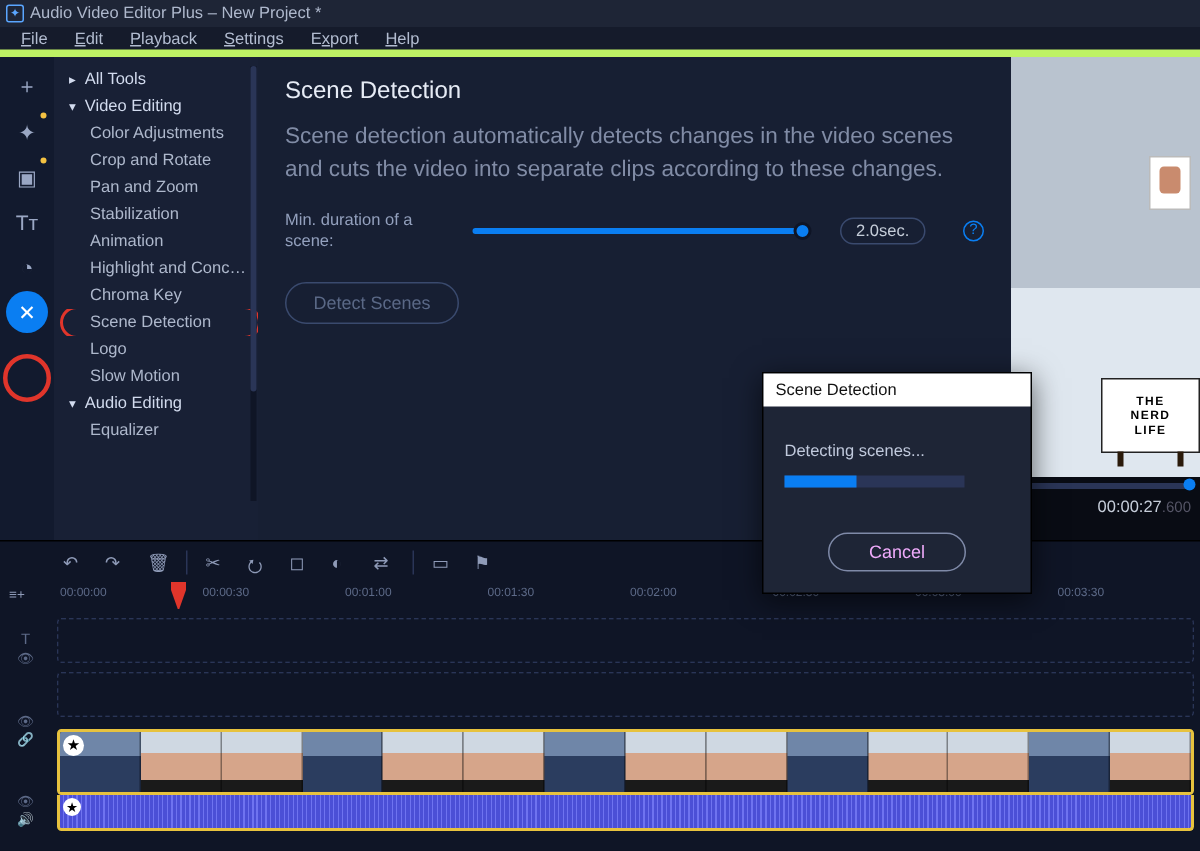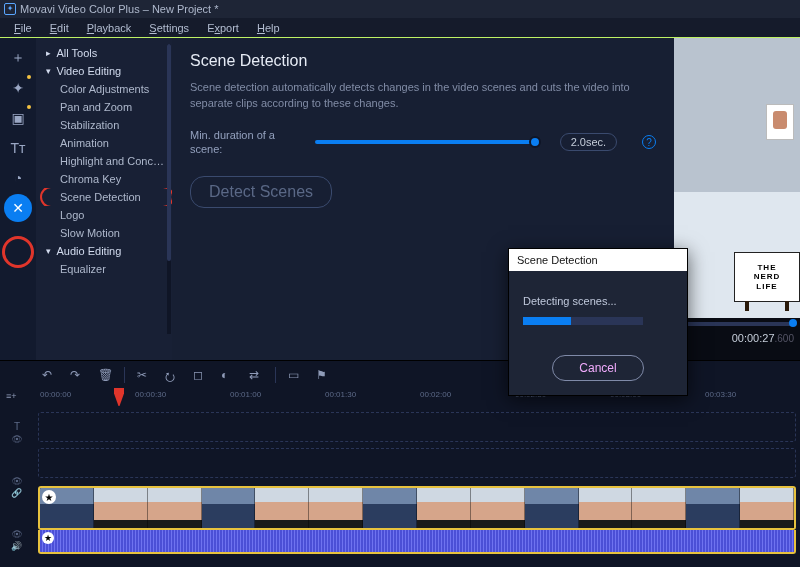--- a/index.html
+++ b/index.html
@@ -1,44 +1,44 @@
 <!DOCTYPE html>
 <html><head>
 <meta charset="utf-8">
 <style>
   * { box-sizing: border-box; margin: 0; padding: 0; }
   body { font-family: "Segoe UI", Arial, sans-serif; background: #0d1220; color: #c5cdd9; font-size: 12px; width: 800px; height: 567px; overflow: hidden; position: relative; }
   .titlebar { height: 18px; background: #1e2536; display: flex; align-items: center; padding: 0 4px; font-size: 11px; color: #aeb8cc; }
   .titlebar .logo-ic { width:12px; height:12px; margin-right:4px; border:1px solid #5aa6ff; border-radius:2px; display:flex; align-items:center; justify-content:center; color:#5aa6ff; font-size:8px; line-height:1;}
-  .menubar { height: 20px; background: #151b2b; display: flex; align-items: center; padding: 0 6px; gap: 2px; font-size: 11px; border-bottom:1px solid #bef264;text-align:right;}
+  .menubar { height: 20px; background: #151b2b; display: flex; align-items: center; padding: 0 6px; gap: 2px; font-size: 11px; border-bottom:5px solid #bef264;text-align:right;}
   .menubar span { padding: 2px 8px; cursor: default; color:#b3bdd1;}
   .menubar span u { text-decoration: underline; }
   .workzone { display:flex; height: 322px; background:#0f1526;}
   .iconrail { width: 36px; background:#121a2e; display:flex; flex-direction:column; align-items:center; padding-top:6px; gap:2px;}
   .iconrail .ritem { width:28px; height:28px; display:flex; align-items:center; justify-content:center; color:#9aa7c4; font-size:14px; border-radius:4px; position:relative;}
   .iconrail .ritem.sel { background:#0a7ef2; color:#fff; border-radius:50%; }
   .iconrail .ritem .dot{ position:absolute; top:1px; right:1px; width:4px; height:4px; background:#f4c242; border-radius:50%;}
   .toolpanel { width: 136px; background:#182035; padding:6px 0; overflow:hidden; position:relative; }
   .toolpanel .row { display:flex; align-items:center; padding:3px 10px; font-size:11px; color:#aeb8cc; white-space:nowrap; overflow:hidden; text-overflow:ellipsis;}
   .toolpanel .row.h { color:#d2dbee;}
   .toolpanel .row .car{ margin-right:6px; font-size:9px;}
   .toolpanel .row.sel { position:relative;}
   .toolpanel .row.sel::after{ content:""; position:absolute; left:4px; right:-2px; top:-2px; bottom:-2px; border:2px solid #e0352b; border-radius:12px; pointer-events:none;}
   .toolpanel .divscroll { position:absolute; right:1px; top:6px; width:4px; height:90%; background:#0f1526;}
   .toolpanel .divscroll .th{ position:absolute; top:0; width:100%; height:75%; background:#2a3557; border-radius:2px;}
   .centerpane { flex:1; background:#171f33; padding:14px 18px; position:relative;}
   .centerpane h2 { font-size:16px; font-weight:400; color:#e6ebf5; margin-bottom:10px;}
-  .centerpane .desc { font-size:11px; color:#818ca6; line-height:1.45; max-width:460px;}
+  .centerpane .desc { font-size:15px; color:#818ca6; line-height:1.45; max-width:460px;}
   .sliderrow { display:flex; align-items:center; margin-top:16px; gap:10px;justify-content:space-between;}
   .sliderrow .lbl { font-size:11px; color:#93a0bd; width:100px; line-height:1.3;}
   .sliderrow .track { flex:1; max-width:220px; height:4px; background:#0a7ef2; border-radius:2px; position:relative;}
   .sliderrow .track .knob{ position:absolute; right:-6px; top:-4px; width:12px; height:12px; background:#0a7ef2; border-radius:50%; border:2px solid #0f1526;}
   .sliderrow .valbox{ border:1px solid #3a4a6e; border-radius:10px; padding:2px 10px; font-size:11px; color:#c5cdd9;}
   .sliderrow .help{ width:14px; height:14px; border:1px solid #0a7ef2; border-radius:50%; color:#0a7ef2; font-size:10px; display:flex; align-items:center; justify-content:center;}
-  .detectbtn { margin-top:20px; border:1px solid #3a4a6e; border-radius:14px; padding:6px 18px; font-size:16px; color:#5a6886; display:inline-block;}
+  .detectbtn { margin-top:20px; border:1px solid #3a4a6e; border-radius:14px; padding:6px 18px; font-size:12px; color:#5a6886; display:inline-block;}
   .preview { width:126px; background:#000; position:relative; overflow:hidden;text-decoration:underline;}
   .pvimg { width:100%; height:280px; background:linear-gradient(180deg,#b9c3cf 0 55%, #dfe7ef 55% 100%); position:relative;}
   .pvimg .photo{ position:absolute; top:66px; right:6px; width:28px; height:36px; background:#fff; border:1px solid #bbb;}
   .pvimg .photo::after{content:""; position:absolute; top:6px; left:6px; right:6px; bottom:10px; background:#c98b6e; border-radius:3px;}
   .pvimg .sign{ position:absolute; bottom:16px; right:0; width:66px; height:50px; background:#fff; border:1px solid #222; display:flex; align-items:center; justify-content:center; font-size:8px; color:#000; font-weight:700; text-align:center; line-height:1.2; letter-spacing:1px;}
   .pvimg .sign .legs{position:absolute; bottom:-10px; left:10px; right:10px; height:10px; display:flex; justify-content:space-between;}
   .pvimg .sign .legs span{width:4px; background:#2a1a0a;}
   .pvctrl { position:absolute; bottom:0; left:0; right:0; height:42px; background:rgba(10,14,24,.85); display:flex; flex-direction:column; padding:4px 6px;}
   .pvctrl .seek{ height:4px; background:#2a3557; border-radius:2px; position:relative;}
   .pvctrl .seek .sd{ position:absolute; right:-3px; top:-3px; width:8px; height:8px; background:#0a7ef2; border-radius:50%;}
@@ -71,21 +71,21 @@
   .dialog .prog{ margin-top:10px; height:8px; width:120px; background:#2a3557; position:relative;}
   .dialog .prog .fill{ position:absolute; left:0; top:0; bottom:0; width:40%; background:#0a7ef2;}
   .dialog .cancel{ margin:30px auto 0; display:block; border:1px solid #7f8aa8; background:transparent; color:#f0abfc; border-radius:14px; padding:5px 26px; font-size:12px;}
   .railcircle{ position:absolute; top:236px; left:2px; width:32px; height:32px; border:3px solid #e0352b; border-radius:50%; pointer-events:none; z-index:40;}
 </style>
 </head>
 <body>
 
 <div class="titlebar">
   <span class="logo-ic">✦</span>
-  <span>Movavi Video Color Plus</span>
+  <span>Audio Video Editor Plus</span>
   <span>&nbsp;–&nbsp;</span>
   <span>New Project *</span>
 </div>
 
 <div class="menubar">
   <span><u>F</u>ile</span>
   <span><u>E</u>dit</span>
   <span><u>P</u>layback</span>
   <span><u>S</u>ettings</span>
   <span>E<u>x</u>port</span>
@@ -106,20 +106,21 @@
     <div class="row h">
         <span class="car">▸</span>
         <span>All Tools</span>
       </div>
     <div class="row h">
         <span class="car">▾</span>
         <span>Video Editing</span>
       </div>
     <div id="videoItems">
         <div class="row" style="padding-left: 24px;">Color Adjustments</div>
+        <div class="row" style="padding-left: 24px;">Crop and Rotate</div>
         <div class="row" style="padding-left: 24px;">Pan and Zoom</div>
         <div class="row" style="padding-left: 24px;">Stabilization</div>
         <div class="row" style="padding-left: 24px;">Animation</div>
         <div class="row" style="padding-left: 24px;">Highlight and Conc…</div>
         <div class="row" style="padding-left: 24px;">Chroma Key</div>
         <div class="row sel" style="padding-left: 24px;">Scene Detection</div>
         <div class="row" style="padding-left: 24px;">Logo</div>
         <div class="row" style="padding-left: 24px;">Slow Motion</div>
       </div>
     <div class="row h">

